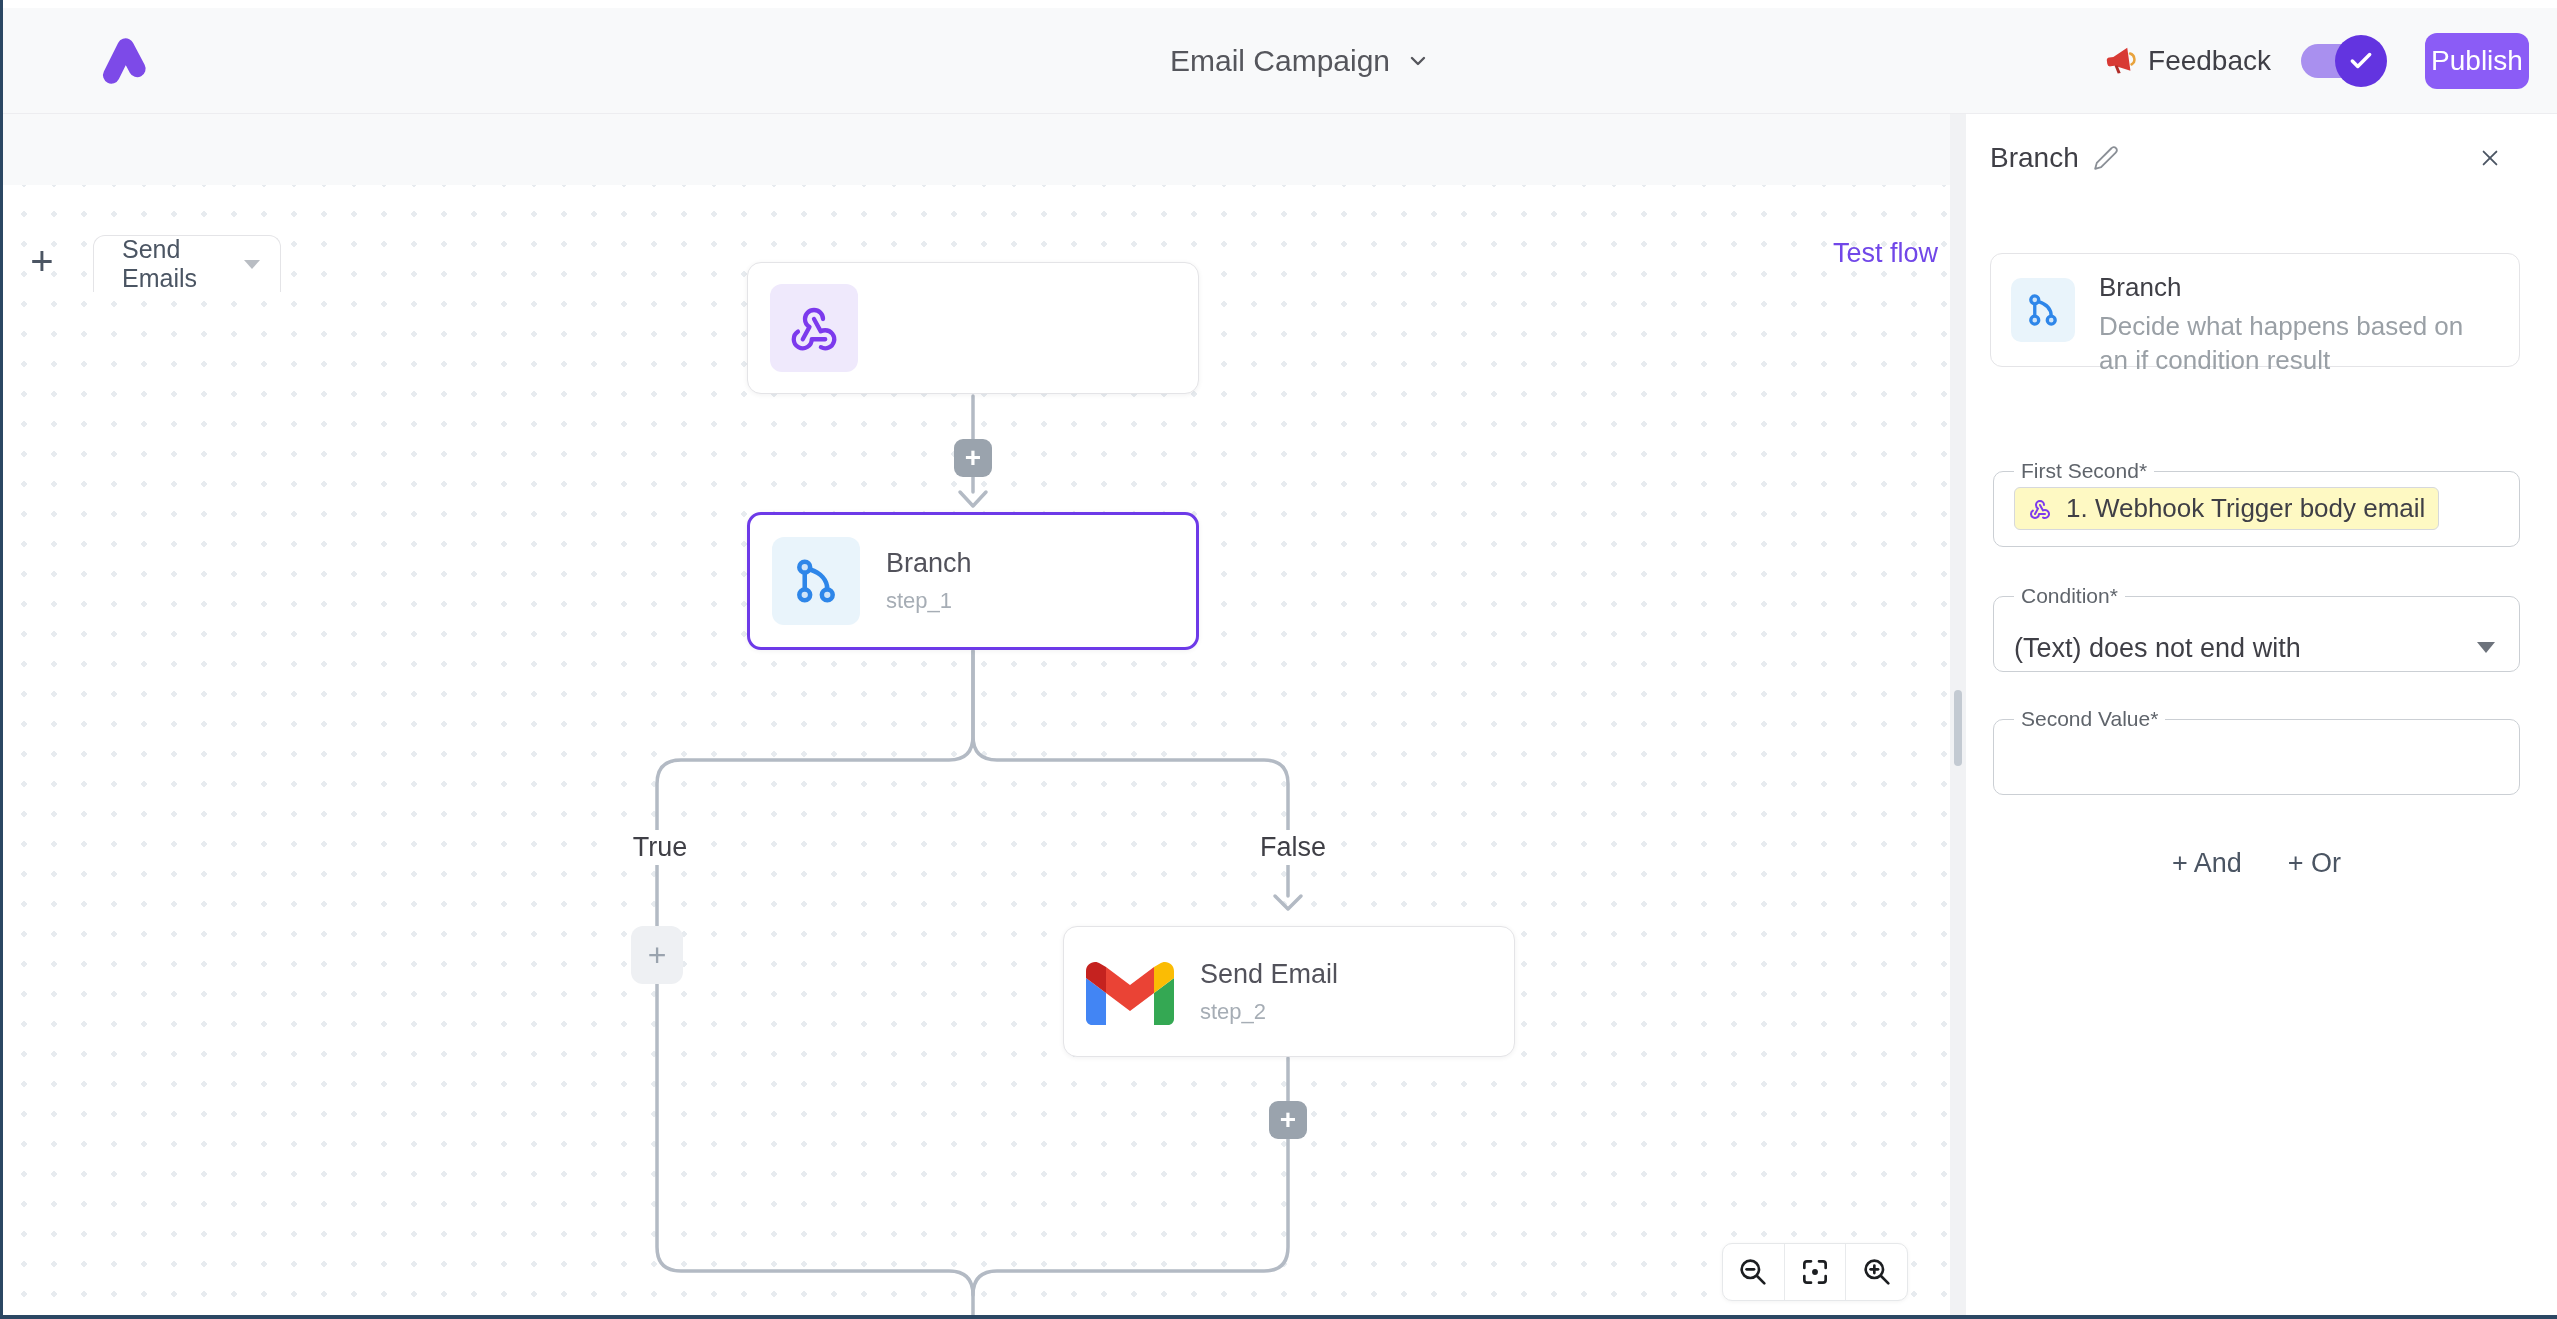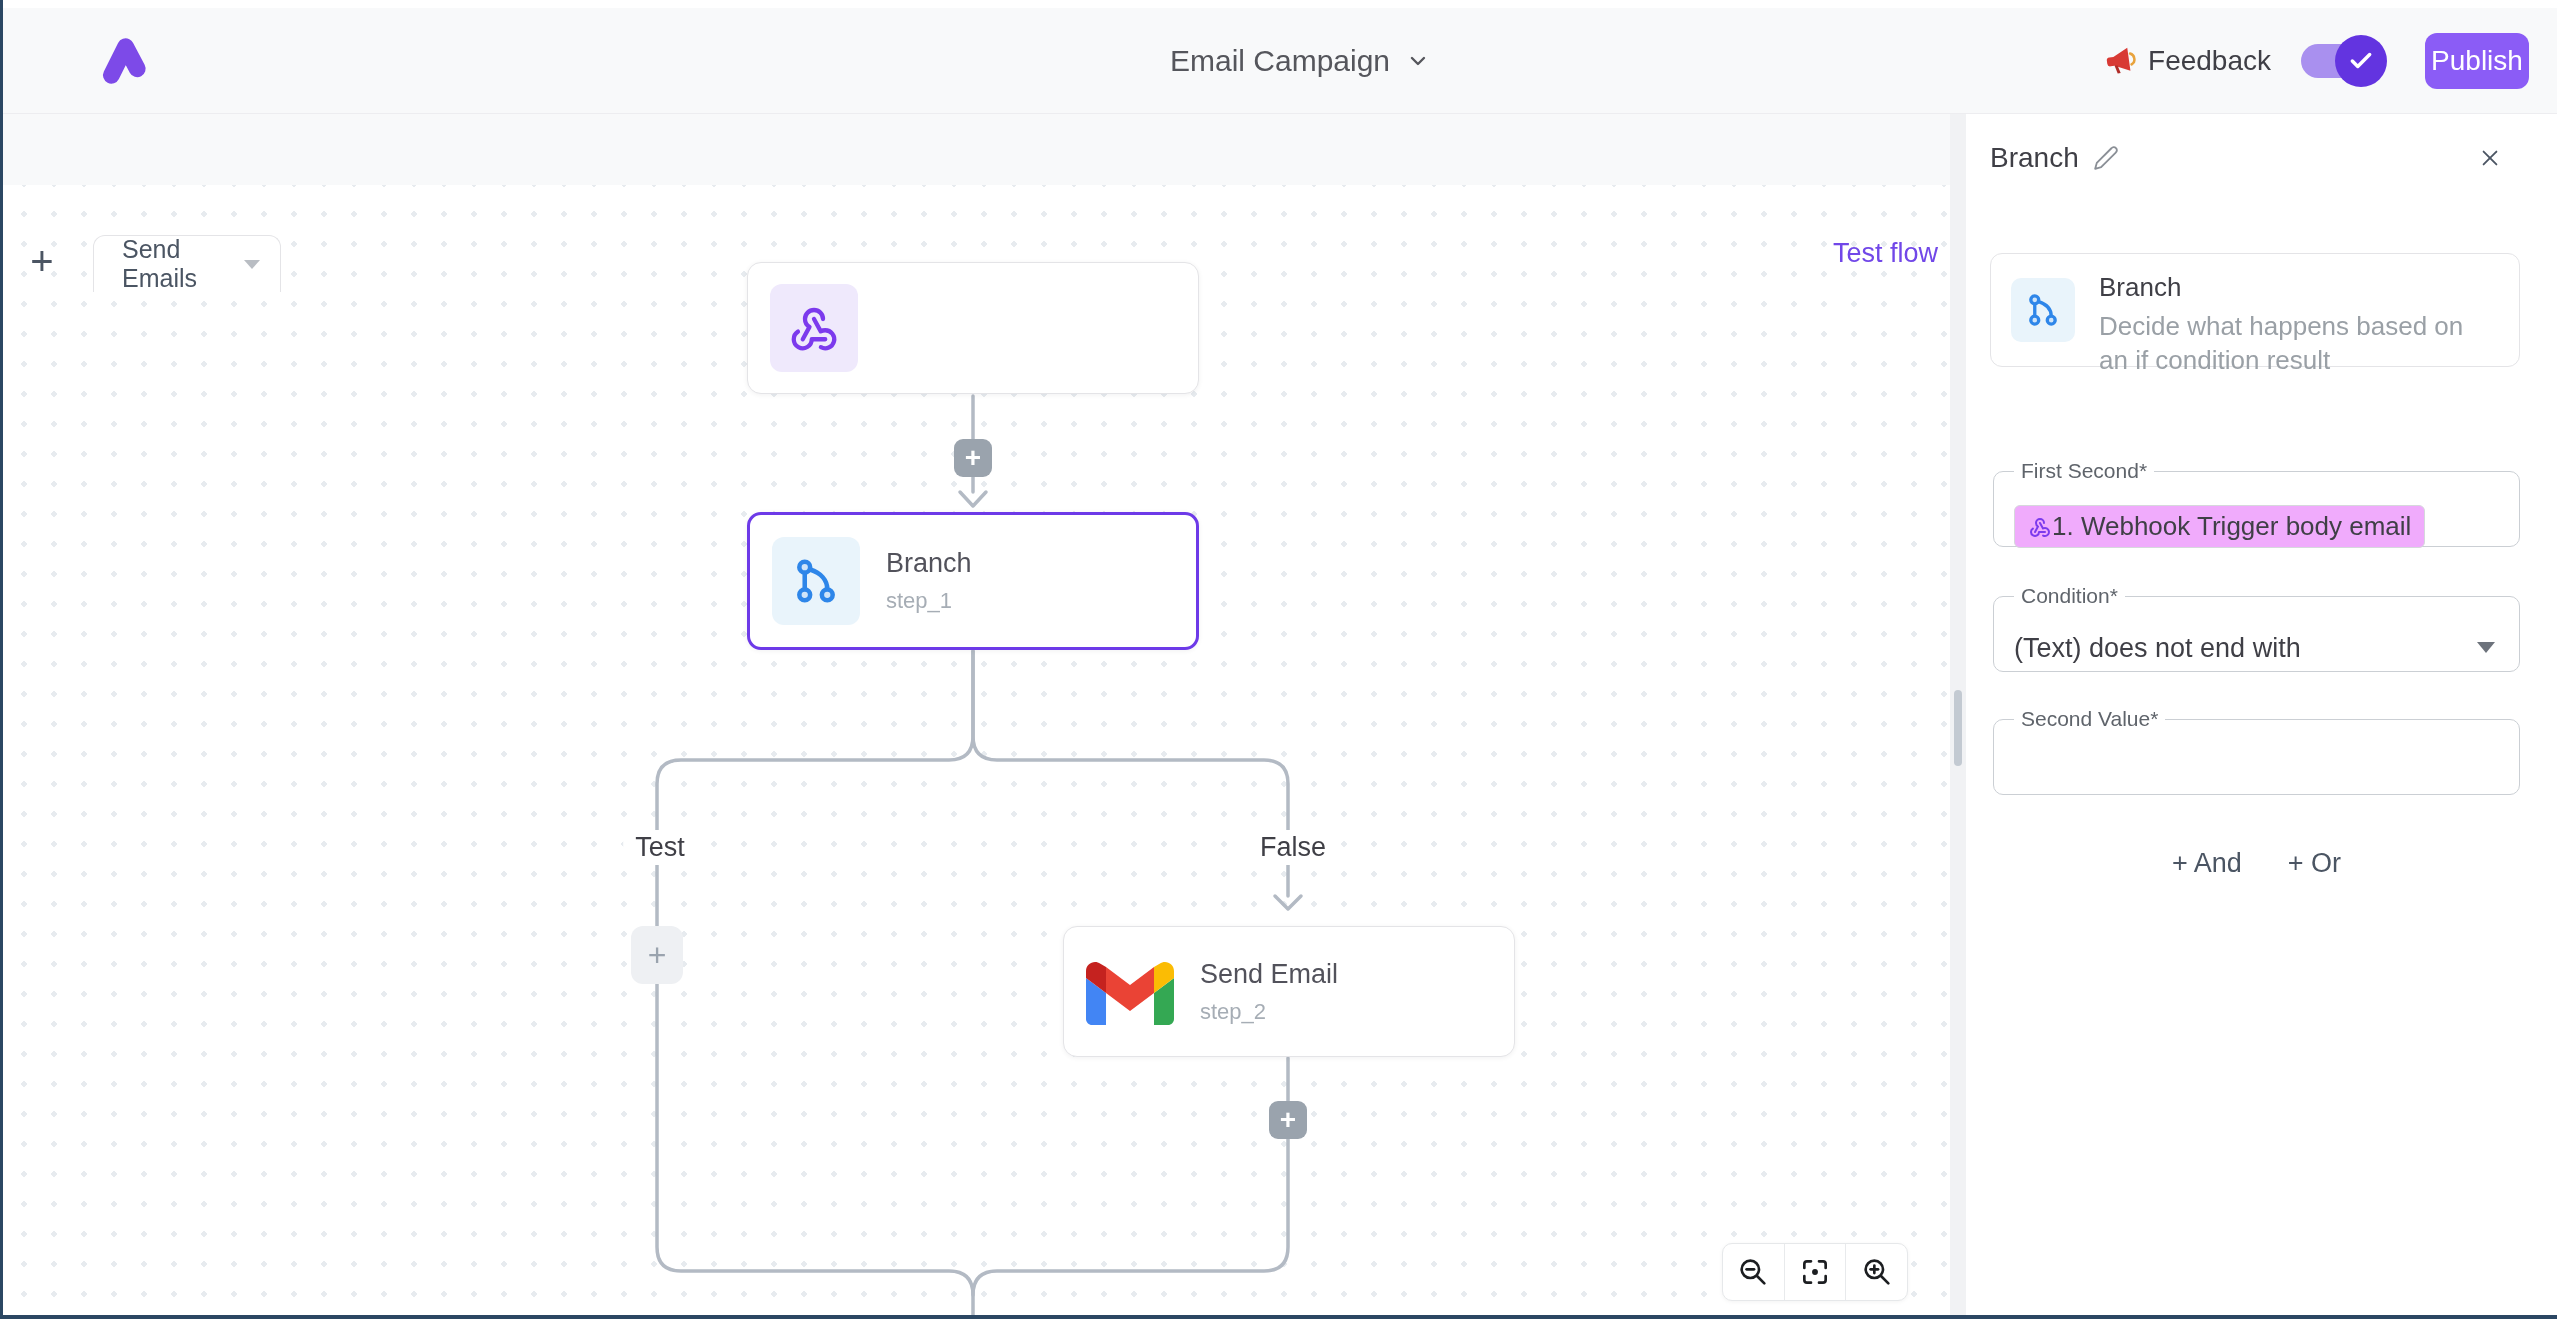--- a/index.html
+++ b/index.html
@@ -74,22 +74,22 @@
   .panel-close { margin-left:auto; background:none; border:none; cursor:pointer; width:34px; height:34px; display:flex; align-items:center; justify-content:center; }
   .info-card { position:absolute; left:24px; top:146px; width:530px; height:114px; border:1px solid #e4e4e7; border-radius:12px;
     display:flex; align-items:flex-start; padding:18px 20px; gap:24px; }
   .info-iconbox { width:64px; height:64px; border-radius:10px; background:#e9f4fb; display:flex; align-items:center; justify-content:center; flex:0 0 auto; margin-top:6px; }
   .info-title { font-size:26px; color:#3f3f46; margin-bottom:6px; }
   .info-desc { font-size:26px; line-height:34px; color:#9aa0a6; }
 
   fieldset.field { position:absolute; left:27px; width:527px; height:88px; border:1px solid #cbcfd4; border-radius:10px; margin:0; padding:2px 20px 0 20px; }
   fieldset.field legend { font-size:21px; color:#5f646b; padding:0 7px; margin-left:0px; }
   .field-value { font-size:27px; color:#3f3f46; margin-top:23px; }
-  .token-chip { display:inline-flex; align-items:center; gap:0; background:#f0abfc; border:1px solid #d6d8dc; border-radius:6px;
-    padding:5px 13px; font-size:26px; color:#3f3f46; margin-top:20px; cursor:pointer; }
+  .token-chip { display:inline-flex; align-items:center; gap:14px; background:#fef9c3; border:1px solid #d6d8dc; border-radius:6px;
+    padding:5px 13px; font-size:26px; color:#3f3f46; margin-top:2px; cursor:pointer; }
   .select-caret { position:absolute; right:24px; top:34px; width:0; height:0; border-left:9px solid transparent; border-right:9px solid transparent; border-top:11px solid #6d737c; }
   .andor-row { position:absolute; left:27px; top:740px; width:527px; display:flex; justify-content:center; gap:34px; }
   .andor-btn { background:none; border:none; font-size:27px; color:#4b5563; font-family:inherit; cursor:pointer; }
 
   svg { display:block; }
 </style>
 </head>
 <body>
 
 <div class="screen">
@@ -179,21 +179,21 @@
             <circle cx="17.2" cy="18.4" r="2.5"></circle>
           </g>
         </svg>
       </div>
       <div class="node-texts">
         <div class="node-title">Branch</div>
         <div class="node-sub">step_1</div>
       </div>
     </div>
 
-    <div class="branch-label" style="left:657px; top:723px;">Test</div>
+    <div class="branch-label" style="left:657px; top:723px;">True</div>
     <div class="branch-label" style="left:1290px; top:723px;">False</div>
 
     <div class="plus-slot" style="left:628px; top:819px;">+</div>
 
     <div class="node" style="left:1060px; top:819px; width:452px; height:131px;">
       <div class="iconbox">
         <svg viewBox="0 0 24 18" width="88" height="66">
           <path fill="#4285F4" d="M1.64 18h3.82V9.27L0 5.18v11.18C0 17.27.73 18 1.64 18z"></path>
           <path fill="#34A853" d="M18.55 18h3.81c.91 0 1.64-.73 1.64-1.64V5.18l-5.45 4.09z"></path>
           <path fill="#FBBC04" d="M18.55 2.18v7.09L24 5.18V3.27c0-2.02-2.31-3.18-3.93-1.96z"></path>

